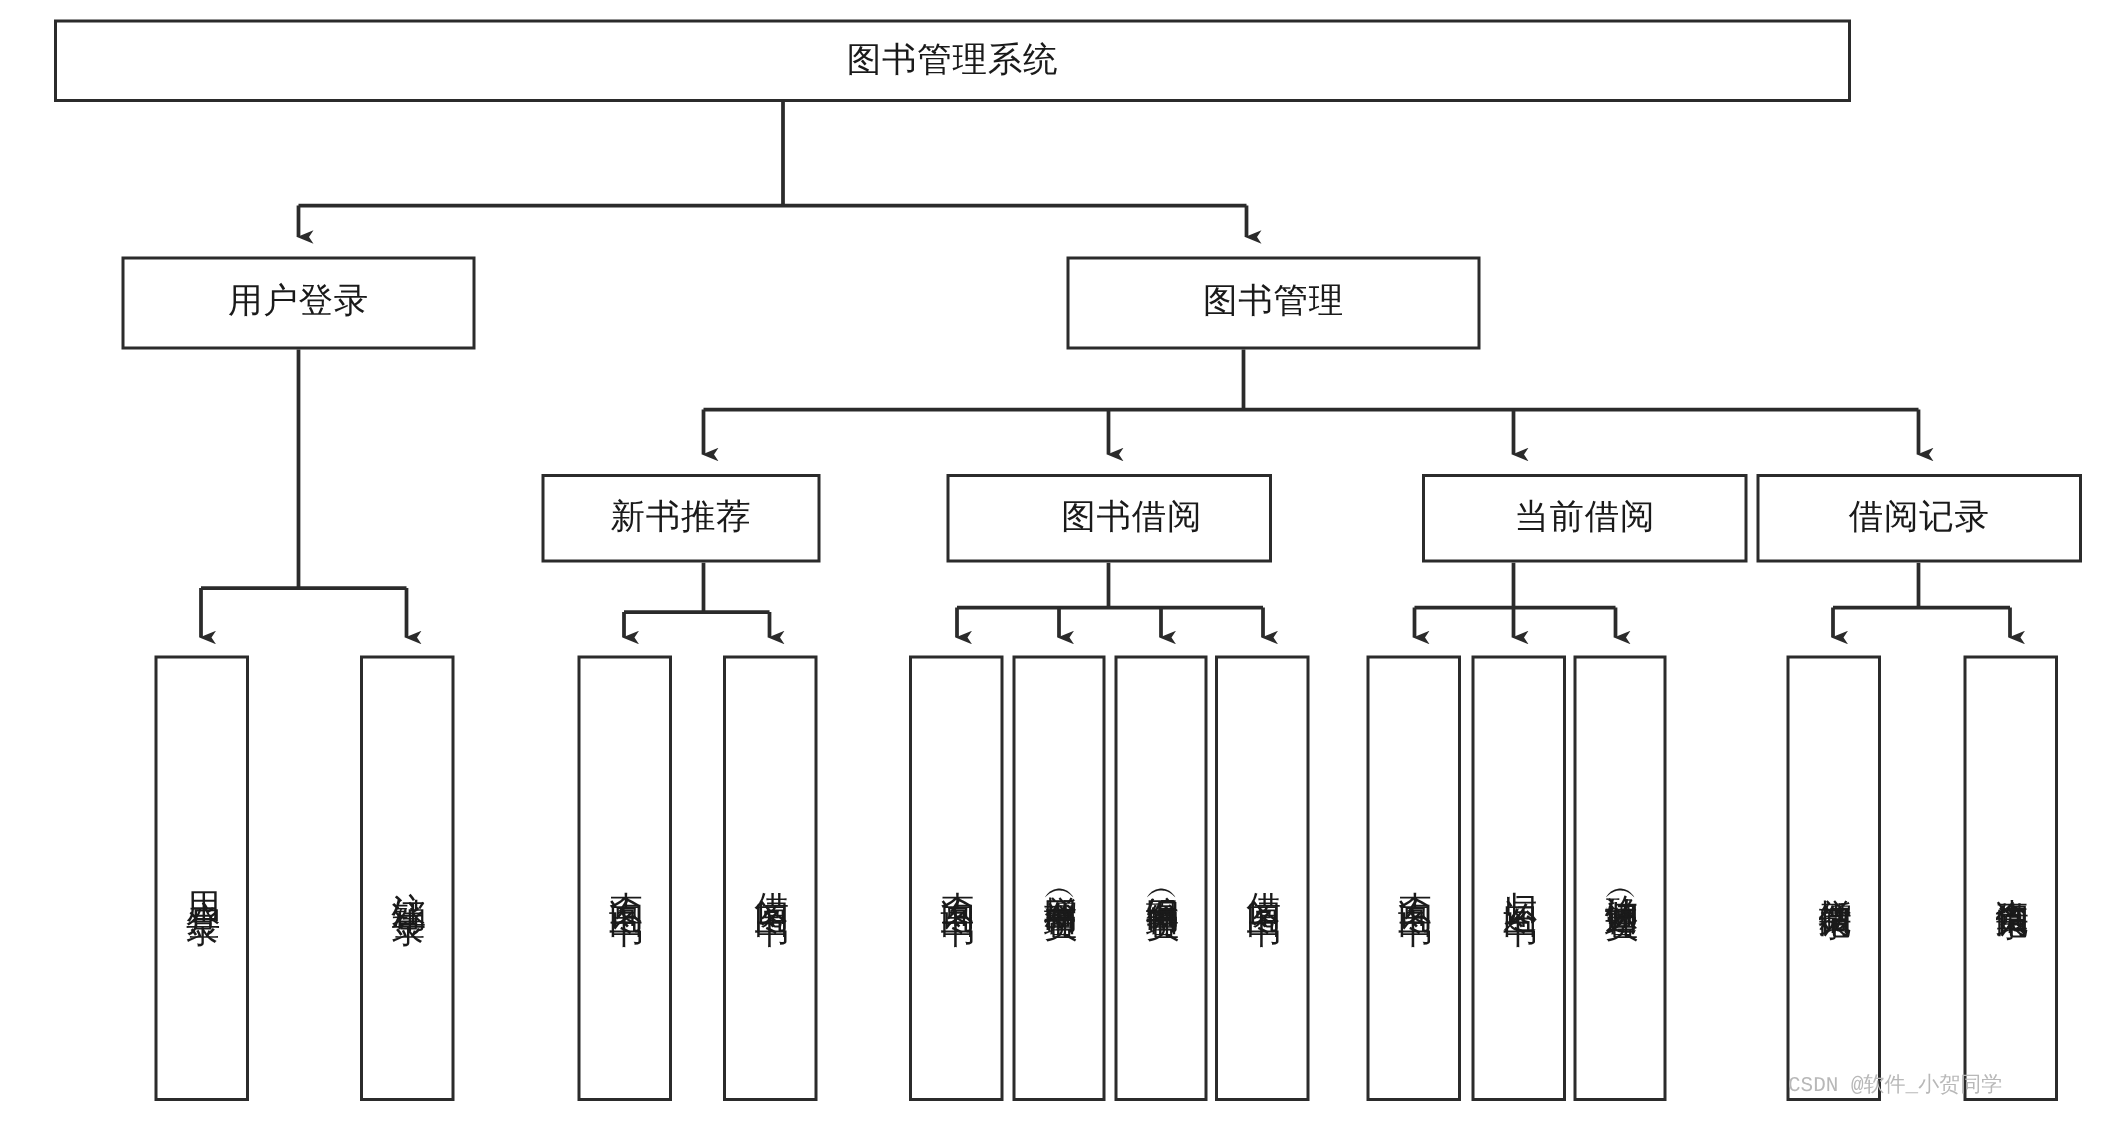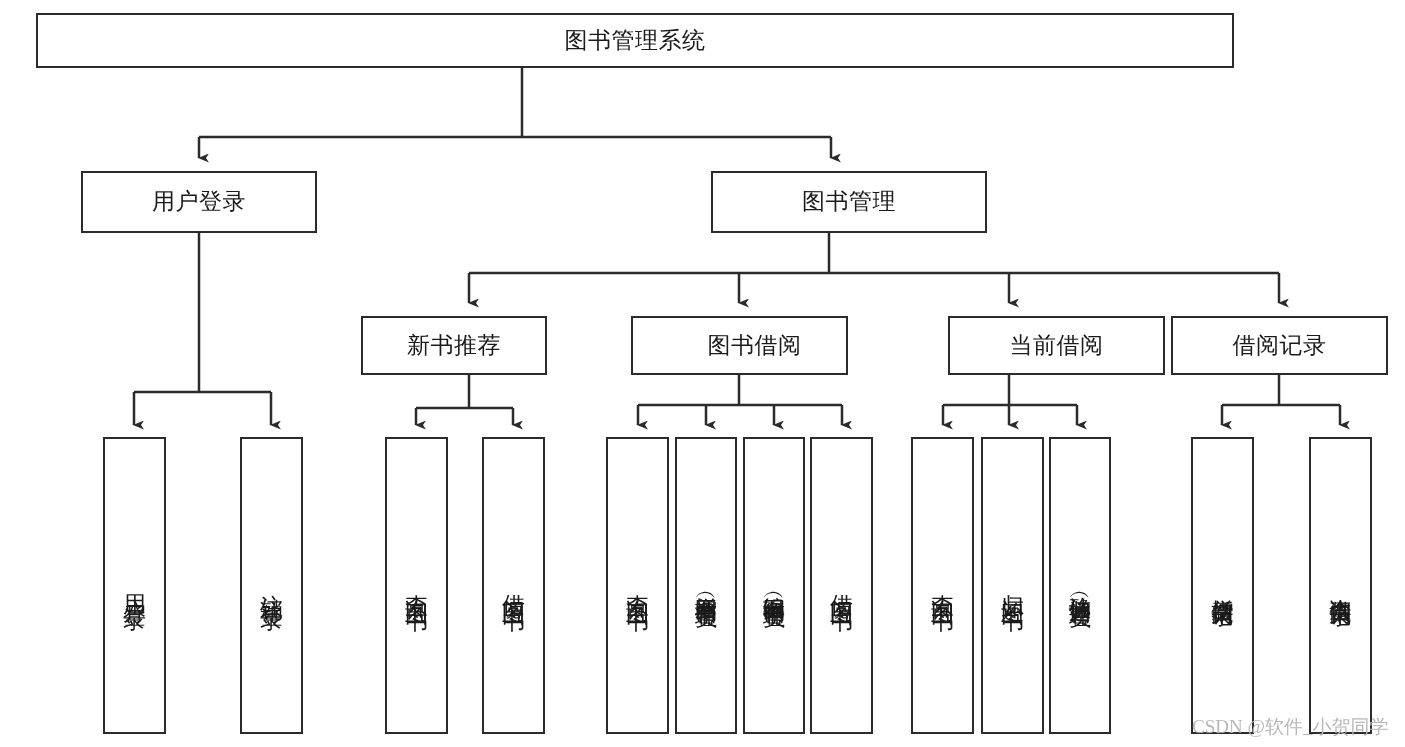--- a/index.html
+++ b/index.html
@@ -58,24 +58,24 @@
     line-height: 1;
     white-space: nowrap;
   }
   .node.v.tight .lbl {
     font-size: 22px;
     letter-spacing: 1.5px;
   }
   .watermark {
     position: absolute;
     color: #b8b8b8;
-    font-size: 19px;
+    font-size: 14px;
     white-space: nowrap;
     z-index: 5;
-    font-family: Liberation Serif, serif;
+    font-family: Liberation Mono, monospace;
   }
 </style>
 </head>
 <body>
 
 <div id="canvas">
 
   <svg id="edges" viewBox="0 0 1405 747" xmlns="http://www.w3.org/2000/svg">
     <defs>
       <marker id="arrow" markerWidth="9" markerHeight="11" refX="4.5" refY="10" orient="auto" markerUnits="userSpaceOnUse">

